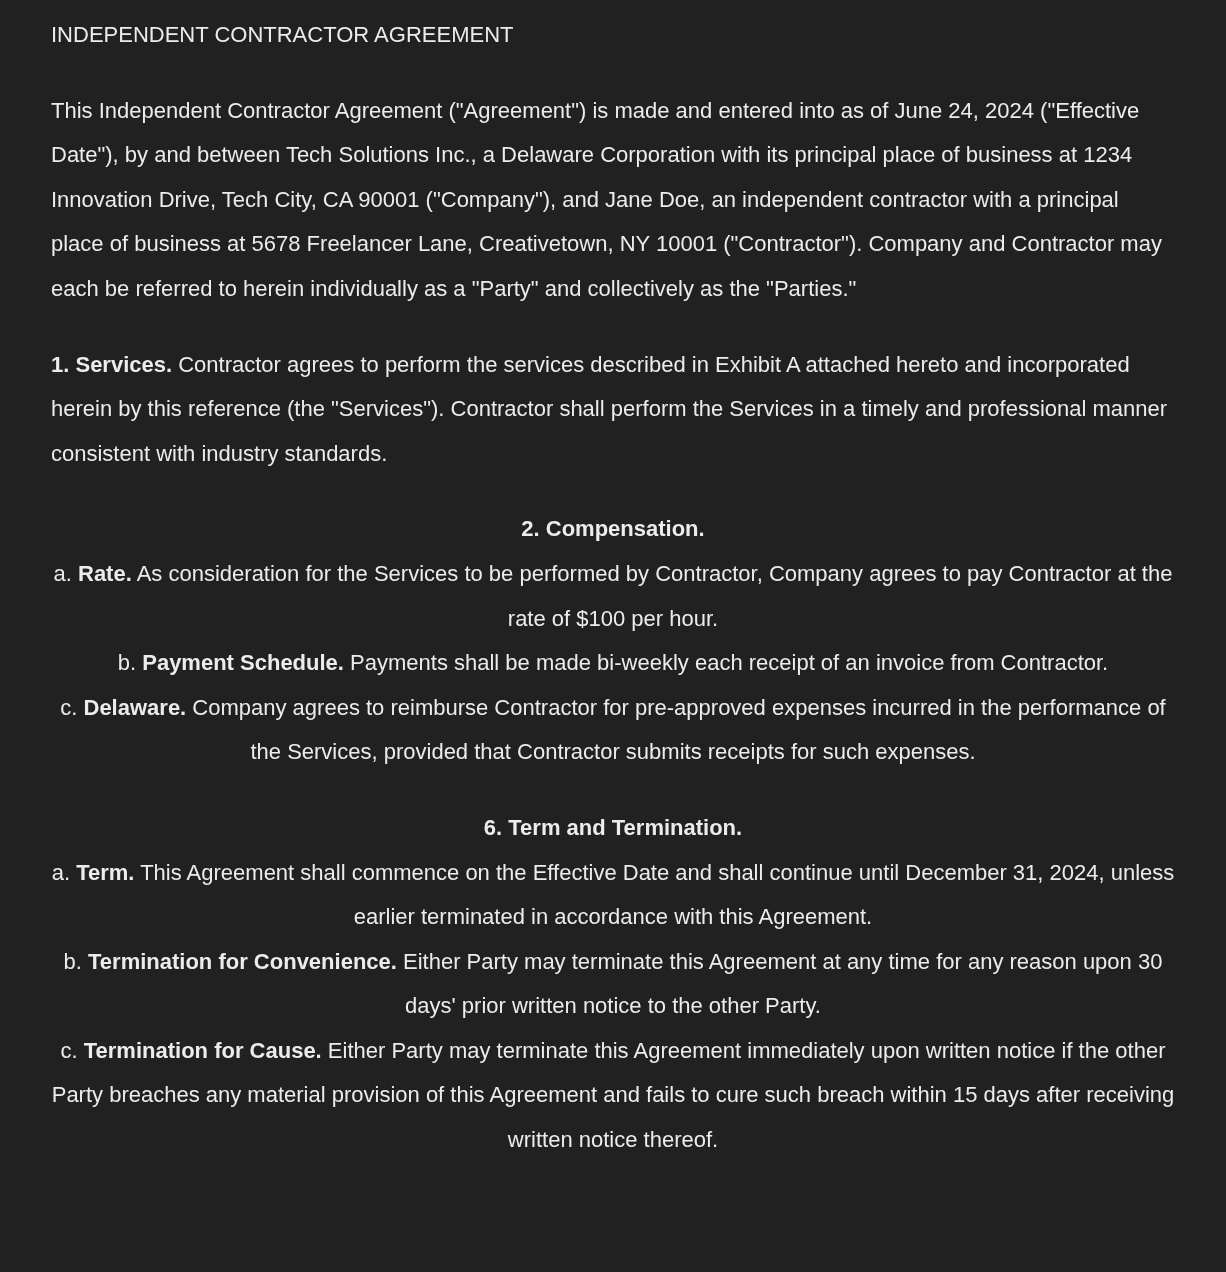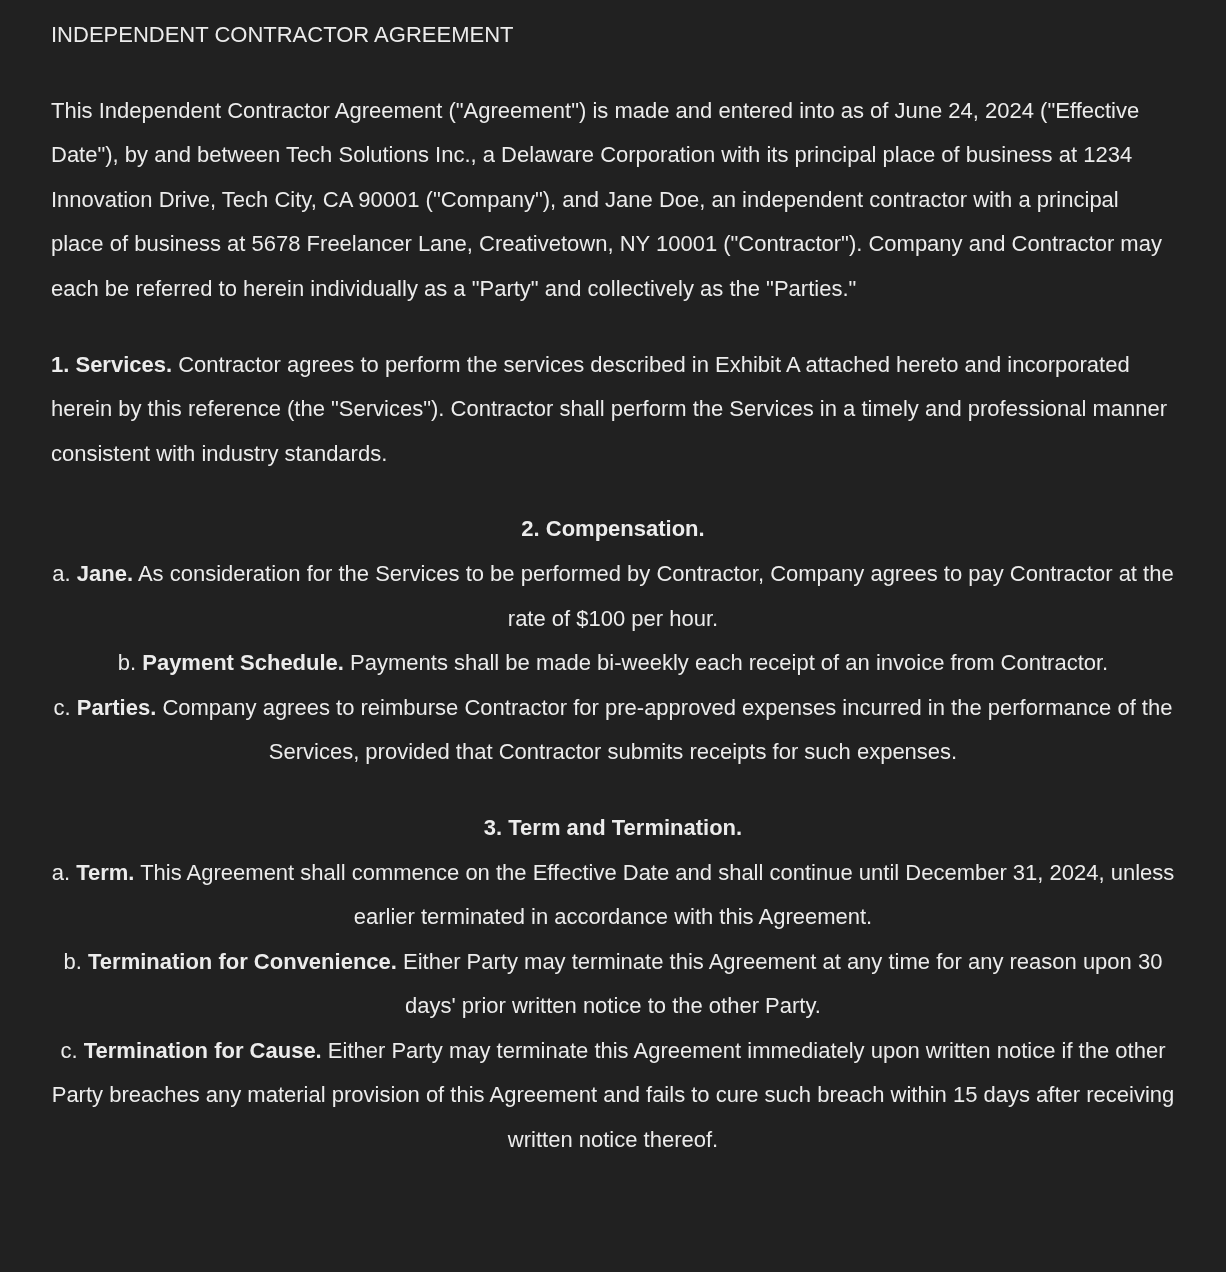--- a/index.html
+++ b/index.html
@@ -42,25 +42,25 @@
 <main class="doc">
 
   <h1 class="title">INDEPENDENT CONTRACTOR AGREEMENT</h1>
 
   <p class="para">This Independent Contractor Agreement ("Agreement") is made and entered into as of June 24, 2024 ("Effective Date"), by and between Tech Solutions Inc., a Delaware Corporation with its principal place of business at 1234 Innovation Drive, Tech City, CA 90001 ("Company"), and Jane Doe, an independent contractor with a principal place of business at 5678 Freelancer Lane, Creativetown, NY 10001 ("Contractor"). Company and Contractor may each be referred to herein individually as a "Party" and collectively as the "Parties."</p>
 
   <p class="para"><strong>1. Services.</strong><span> Contractor agrees to perform the services described in Exhibit A attached hereto and incorporated herein by this reference (the "Services"). Contractor shall perform the Services in a timely and professional manner consistent with industry standards.</span></p>
 
   <div class="para">
     <div class="heading-line"><strong>2. Compensation.</strong></div>
-    <div class="clause"><span>a. </span><strong>Jane.</strong><span> As consideration for the Services to be performed by Contractor, Company agrees to pay Contractor at the rate of $100 per hour.</span></div>
+    <div class="clause"><span>a. </span><strong>Rate.</strong><span> As consideration for the Services to be performed by Contractor, Company agrees to pay Contractor at the rate of $100 per hour.</span></div>
     <div class="clause"><span>b. </span><strong>Payment Schedule.</strong><span> Payments shall be made bi-weekly each receipt of an invoice from Contractor.</span></div>
-    <div class="clause"><span>c. </span><strong>Parties.</strong><span> Company agrees to reimburse Contractor for pre-approved expenses incurred in the performance of the Services, provided that Contractor submits receipts for such expenses.</span></div>
+    <div class="clause"><span>c. </span><strong>Delaware.</strong><span> Company agrees to reimburse Contractor for pre-approved expenses incurred in the performance of the Services, provided that Contractor submits receipts for such expenses.</span></div>
   </div>
 
   <div class="para">
-    <div class="heading-line"><strong>3. Term and Termination.</strong></div>
+    <div class="heading-line"><strong>6. Term and Termination.</strong></div>
     <div class="clause"><span>a. </span><strong>Term.</strong><span> This Agreement shall commence on the Effective Date and shall continue until December 31, 2024, unless earlier terminated in accordance with this Agreement.</span></div>
     <div class="clause"><span>b. </span><strong>Termination for Convenience.</strong><span> Either Party may terminate this Agreement at any time for any reason upon 30 days' prior written notice to the other Party.</span></div>
     <div class="clause"><span>c. </span><strong>Termination for Cause.</strong><span> Either Party may terminate this Agreement immediately upon written notice if the other Party breaches any material provision of this Agreement and fails to cure such breach within 15 days after receiving written notice thereof.</span></div>
   </div>
 
 </main>
 
 </body></html>

